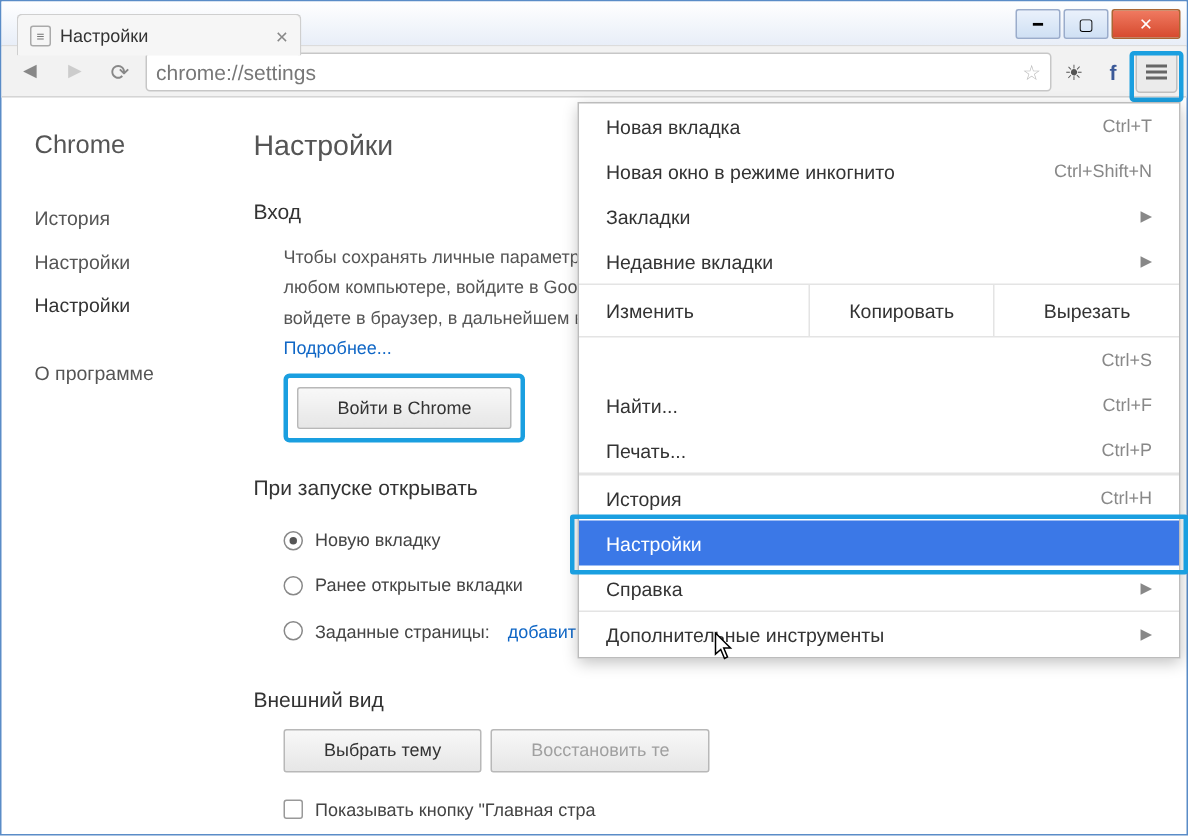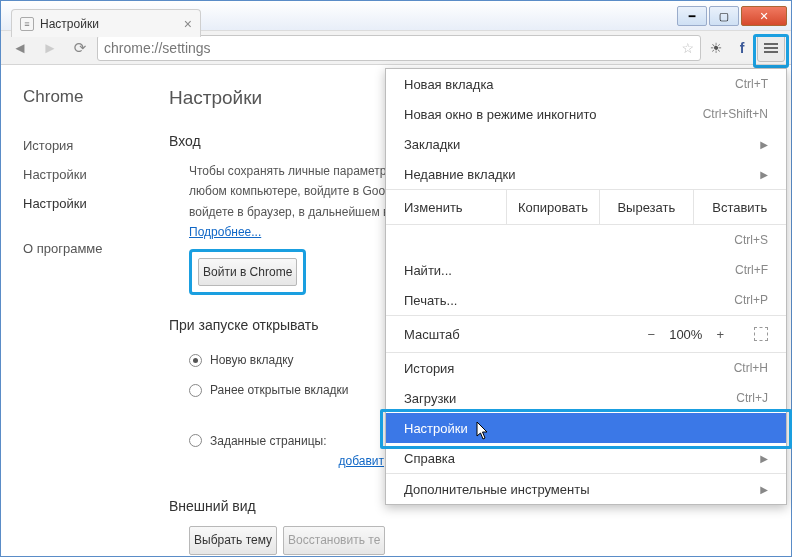--- a/index.html
+++ b/index.html
@@ -30,22 +30,22 @@
 .sidebar h1 { font-size:17px; font-weight:400; color:#555; margin-bottom:24px; }
 .side-item { padding:7px 0; color:#555; cursor:pointer; }
 .side-item.active { color:#333; font-weight:400; border-left:0; position:relative; }
 .side-item.active::before { content:""; position:absolute; left:-22px; top:0; width:4px; height:100%; }
 .side-sep { height:16px; }
 
 .main { flex:1; padding:22px 20px 0 18px; overflow:hidden; }
 .main h1 { font-size:19px; font-weight:400; color:#555; margin-bottom:24px; }
 .section-h { font-size:14px; color:#333; margin:0 0 12px 0; }
 .section-body { padding-left:20px; font-size:12px; color:#555; line-height:1.7; margin-bottom:22px; }
-.link { color:#1067c6; text-decoration:underline; cursor:pointer;margin-top:40px; }
-.btn { display:inline-block; padding:3px 4px; font-size:12px; border:1px solid #b8b8b8; background:linear-gradient(#f8f8f8,#e6e6e6); border-radius:2px; color:#333; }
+.link { color:#1067c6; cursor:pointer; }
+.btn { display:inline-block; padding:3px 26px; font-size:12px; border:1px solid #b8b8b8; background:linear-gradient(#f8f8f8,#e6e6e6); border-radius:2px; color:#333; }
 .btn.disabled { color:#a0a0a0; }
 .btn-hl { border:3px solid #1a9fe0; border-radius:4px; display:inline-block; padding:6px; margin-top:6px; }
 .radio-row { display:flex; align-items:center; gap:8px; padding:5px 0; font-size:12px; color:#444; }
 .radio { width:13px; height:13px; border:1px solid #888; border-radius:50%; display:flex; align-items:center; justify-content:center; background:#fff; }
 .radio.checked::after { content:""; width:5px; height:5px; background:#555; border-radius:50%; }
 .checkbox { width:13px; height:13px; border:1px solid #999; border-radius:2px; background:#fff; }
 .btn-row { display:flex; gap:6px; margin-bottom:10px; }
 
 
 .dropdown { position:absolute; right:4px; top:67px; width:402px; background:#fff; border:1px solid #bcbcbc; box-shadow:0 3px 10px rgba(0,0,0,.25); font-size:13px; color:#333; z-index:10; }
@@ -174,52 +174,38 @@
       </div>
     <div class="menu-row">
         <span>Недавние вкладки</span>
         <span class="arrow">▶</span>
       </div>
     <div class="menu-sep"></div>
     <div class="edit-row">
       <div class="edit-cell">Изменить</div>
       <div class="edit-cell">Копировать</div>
       <div class="edit-cell">Вырезать</div>
-      <div class="edit-cell">Вставить</div>
     </div>
     <div class="menu-sep"></div>
     <div class="menu-row">
         <span class="shortcut">Ctrl+S</span>
       </div>
     <div class="menu-row">
         <span>Найти...</span>
         <span class="shortcut">Ctrl+F</span>
       </div>
     <div class="menu-row">
         <span>Печать...</span>
         <span class="shortcut">Ctrl+P</span>
       </div>
     <div class="menu-sep"></div>
-    <div class="zoom-row">
-      <span class="lbl">Масштаб</span>
-      <span class="zoom-ctrl">
-        <span>−</span>
-        <span class="pct">100%</span>
-        <span>+</span>
-        <span class="fs-icon"></span>
-      </span>
-    </div>
     <div class="menu-sep"></div>
     <div class="menu-row">
         <span>История</span>
         <span class="shortcut">Ctrl+H</span>
-      </div>
-    <div class="menu-row">
-        <span>Загрузки</span>
-        <span class="shortcut">Ctrl+J</span>
       </div>
     <div style="position:relative">
       <div class="sel-highlight" style="left:-6px; right:-6px; top:-4px; height:40px;"></div>
       <div class="menu-row sel">
           <span>Настройки</span>
         </div>
     </div>
     <div class="menu-row">
         <span>Справка</span>
         <span class="arrow">▶</span>

